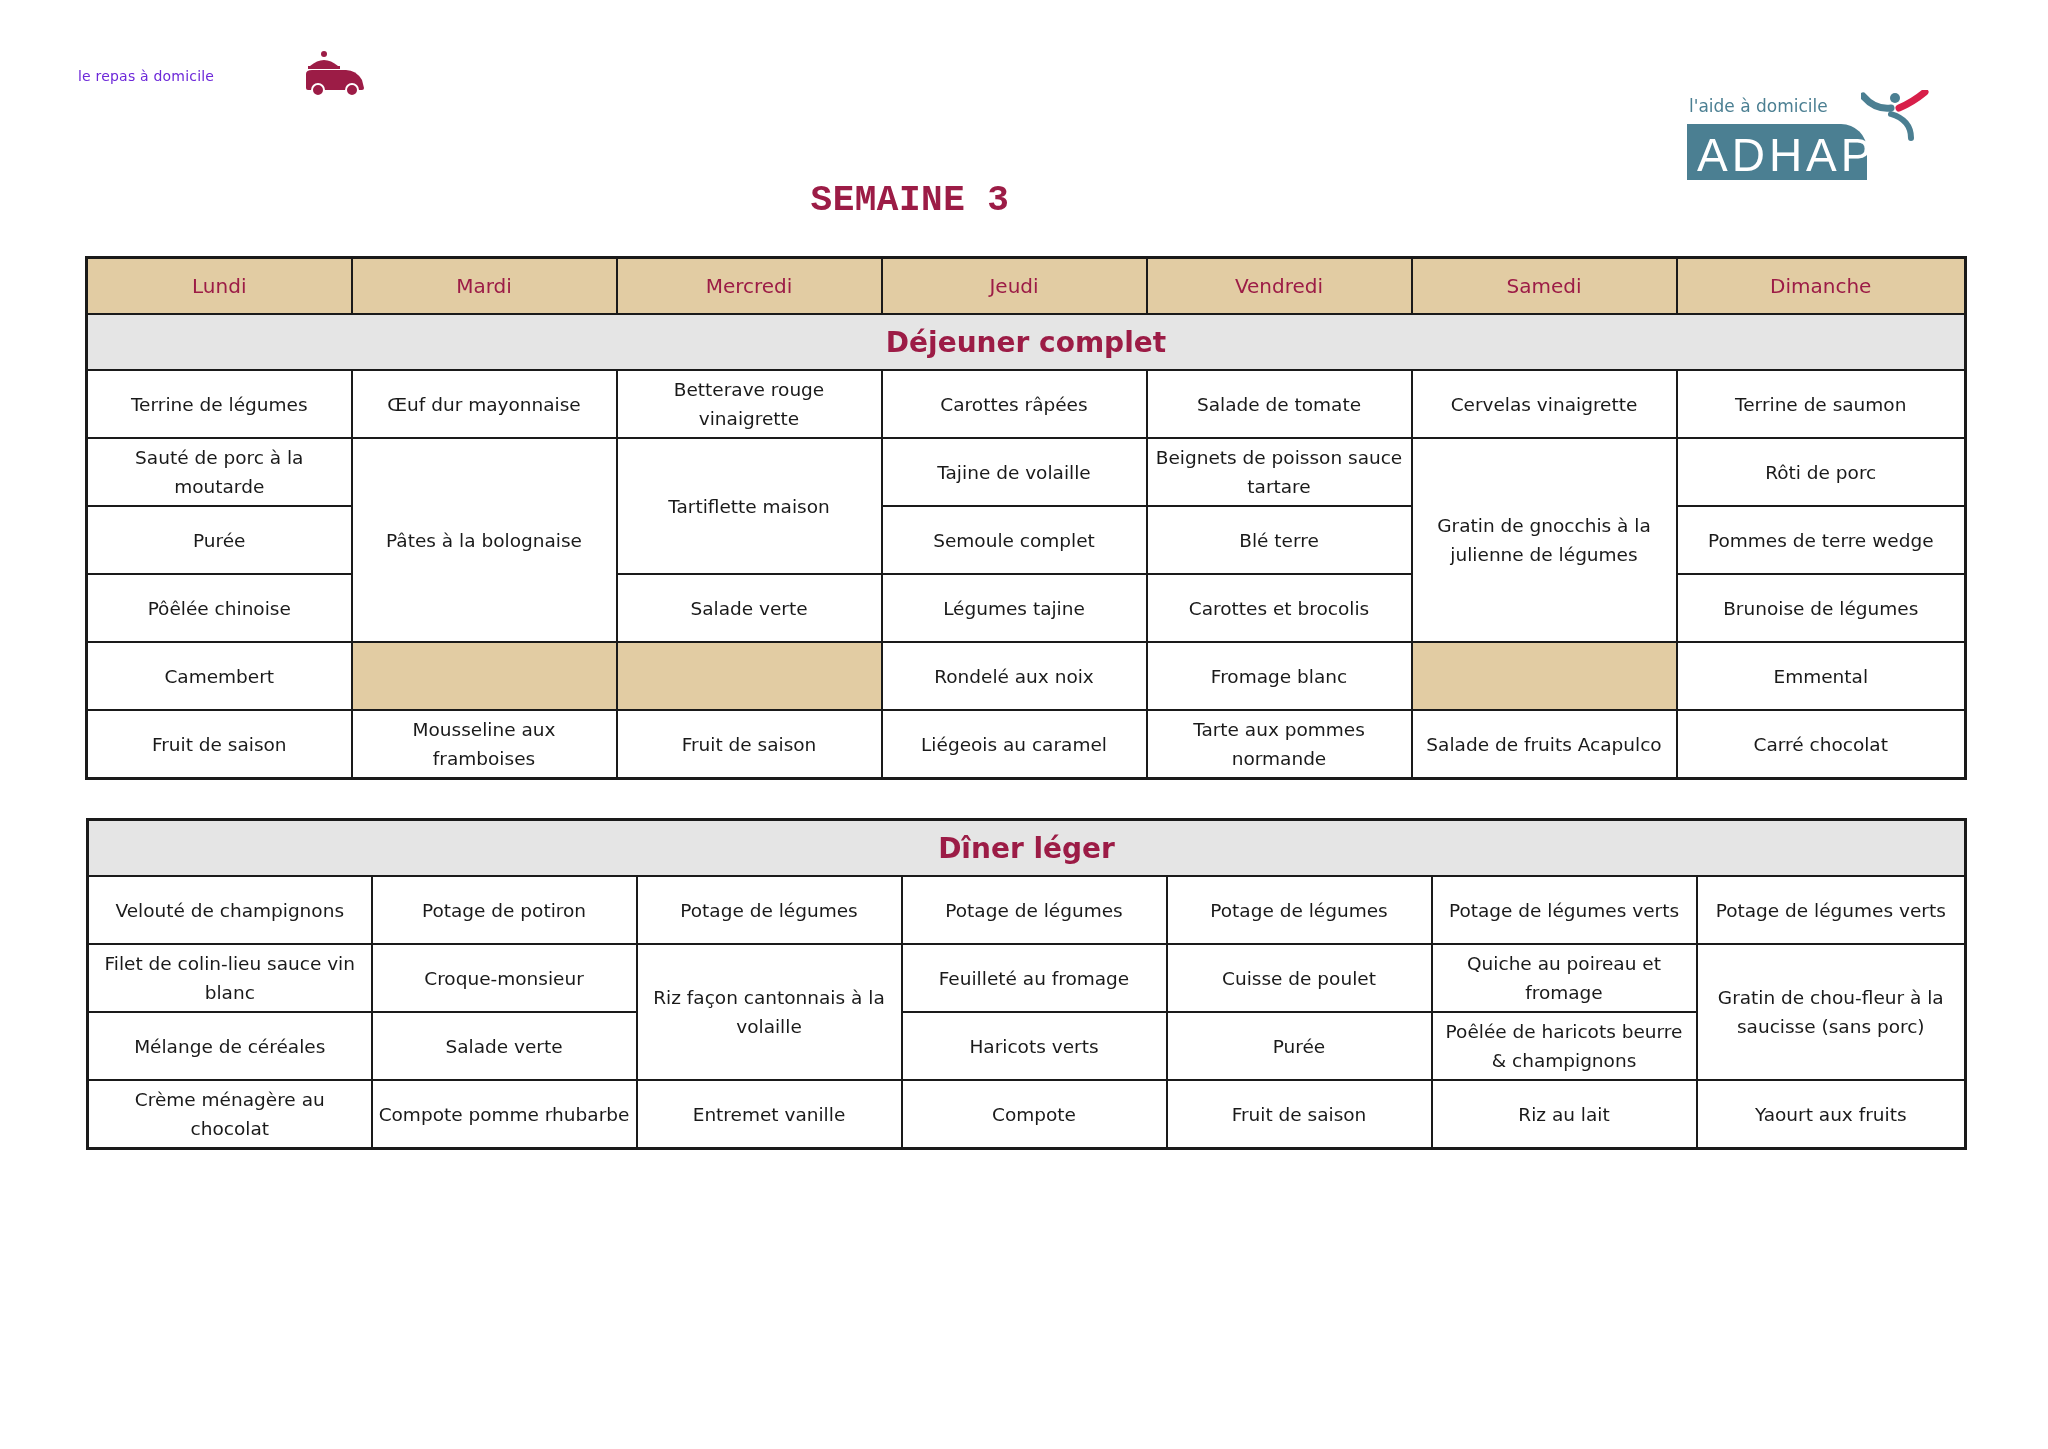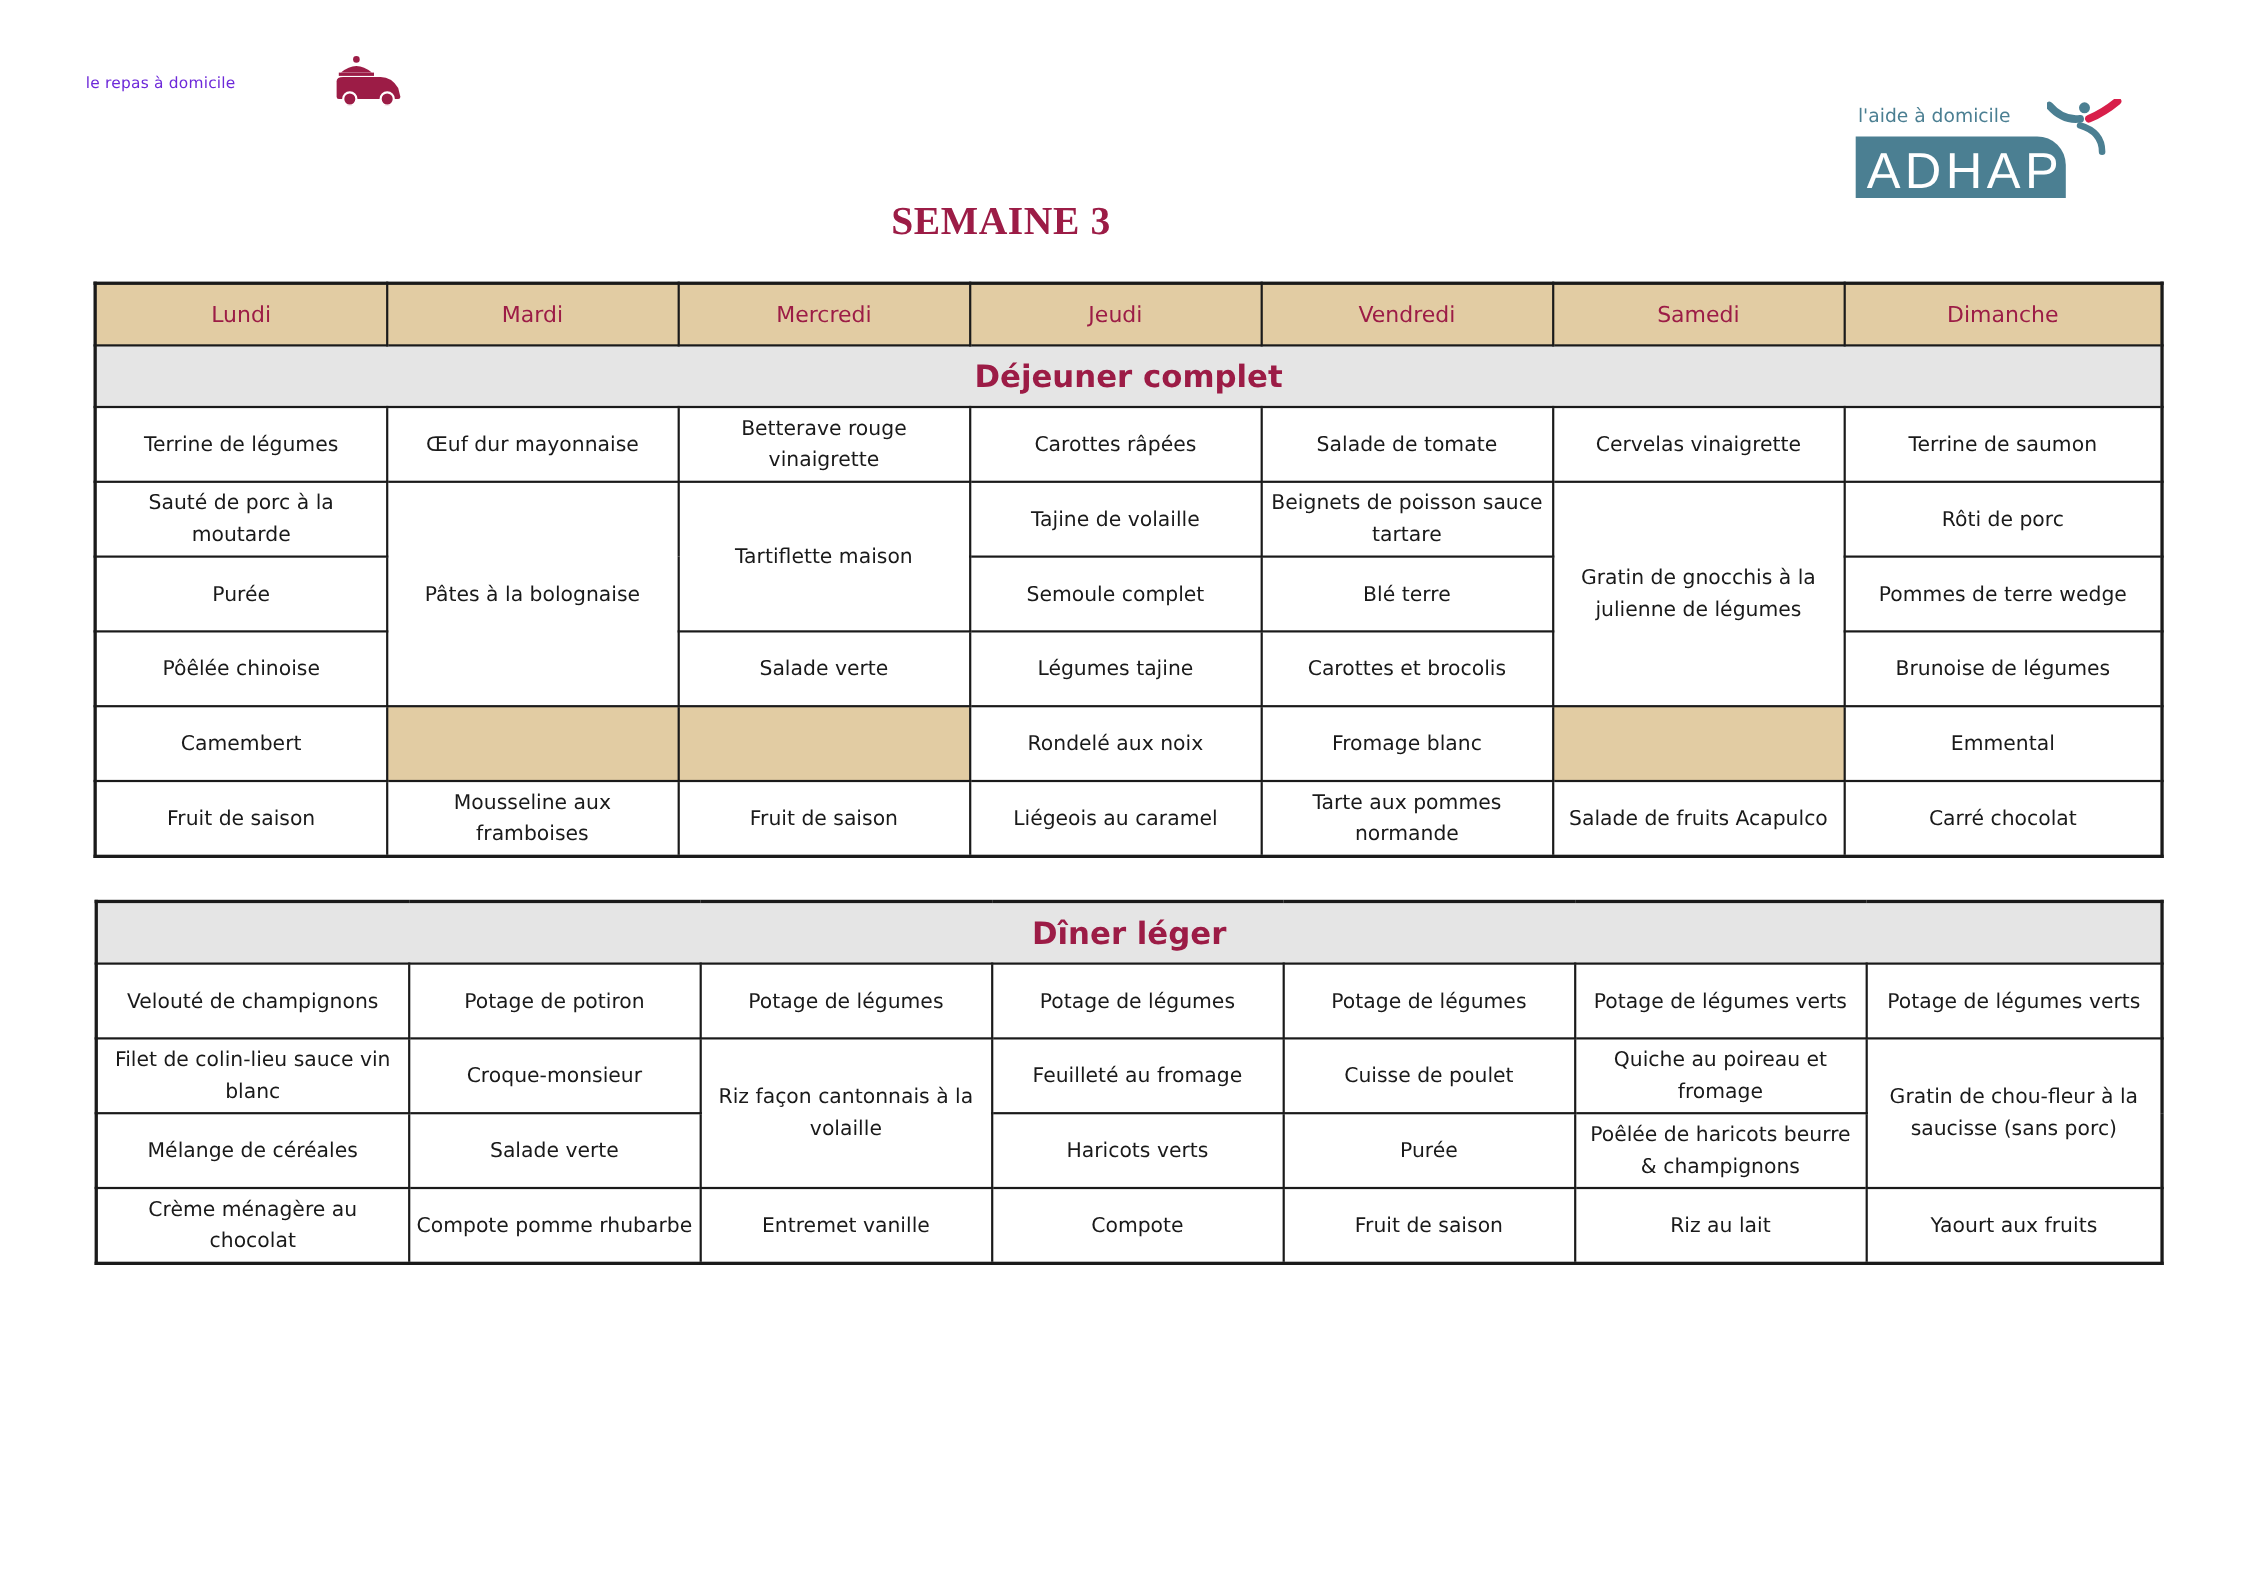--- a/index.html
+++ b/index.html
@@ -7,26 +7,26 @@
       width: 2048px; height: 1449px; background: #ffffff; position: relative; overflow: hidden;
       font-family: "DejaVu Sans", "Liberation Sans", sans-serif; color: #1a1a1a;
     }
     .logo-left { position: absolute; left: 76px; top: 50px; width: 300px; height: 95px; }
     .logo-left .tagline { position: absolute; left: 2px; top: 18px; font-size: 14px; color: #6d28d9; letter-spacing: 0.2px; }
     .logo-left .brand { position: absolute; left: 0; top: 38px; font-family: "Liberation Sans", sans-serif; font-weight: bold; font-size: 50px; color: #9c1c46; letter-spacing: -0.5px; line-height: 1; }
     .logo-left .brand .amp { font-weight: normal; font-family: "DejaVu Serif", serif; font-size: 46px; }
     .logo-left .car { position: absolute; left: 226px; top: 0px; width: 66px; height: 46px; }
     .logo-right { position: absolute; left: 1685px; top: 50px; width: 245px; height: 95px; margin-top: 40px; }
     .logo-right .tagline { position: absolute; left: 4px; top: 6px; font-size: 17px; color: #4b7f92; }
-    .logo-right .plate { position: absolute; left: 2px; top: 34px; width: 180px; height: 56px; background: #4b7f92; border-top-right-radius: 26px; padding-left: 11px; }
+    .logo-right .plate { position: absolute; left: 2px; top: 34px; width: 180px; height: 56px; background: #4b7f92; border-top-right-radius: 26px; }
     .logo-right .plate span { position: absolute; left: 10px; top: 4px; font-family: "Liberation Sans", sans-serif; font-size: 46px; color: #ffffff; letter-spacing: 4px; }
     .logo-right .figure { position: absolute; left: 176px; top: 0; width: 70px; height: 60px; }
     .title {
       position: absolute; left: 0; width: 1820px; top: 180px; text-align: center;
-      font-family: Liberation Serif, serif; font-weight: bold; font-size: 36px; color: #9c1c46; letter-spacing: 0.5px;
+      font-family: Liberation Mono, monospace; font-weight: bold; font-size: 36px; color: #9c1c46; letter-spacing: 0.5px;
     }
     table.menu { position: absolute; border-collapse: collapse; table-layout: fixed; }
     table.menu td, table.menu th {
       border: 2px solid #1a1a1a; text-align: center; vertical-align: middle; padding: 0 6px;
       font-size: 18.5px; line-height: 29px; font-weight: normal; color: #1a1a1a;
     }
     table.menu th.day { background: #e2cca3; color: #9c1c46; font-weight: normal; font-size: 20px; height: 54px; }
     table.menu td.section { background: #e5e5e5; color: #9c1c46; font-weight: bold; font-size: 28px; height: 54px; }
     table.menu td.empty { background: #e2cca3; }
     table.menu tr.r td { height: 66px; }

